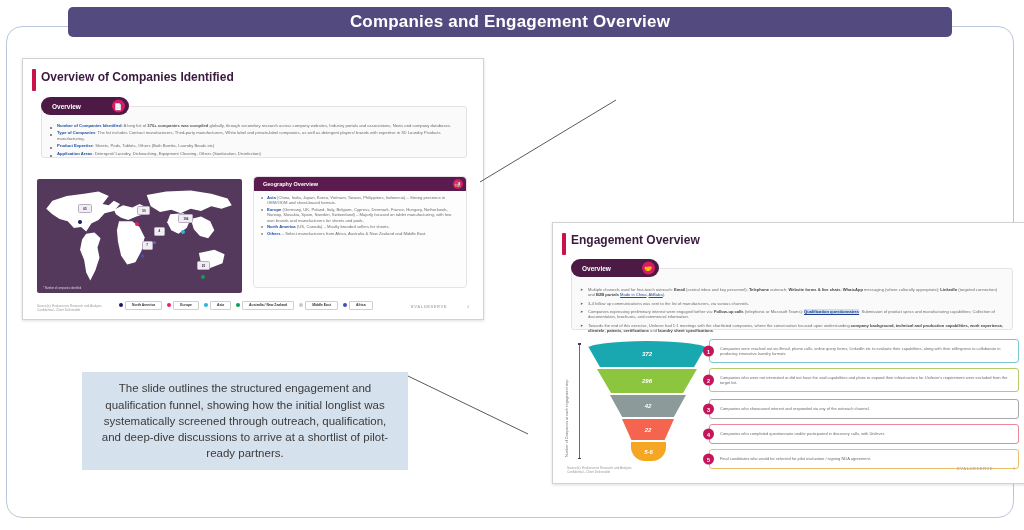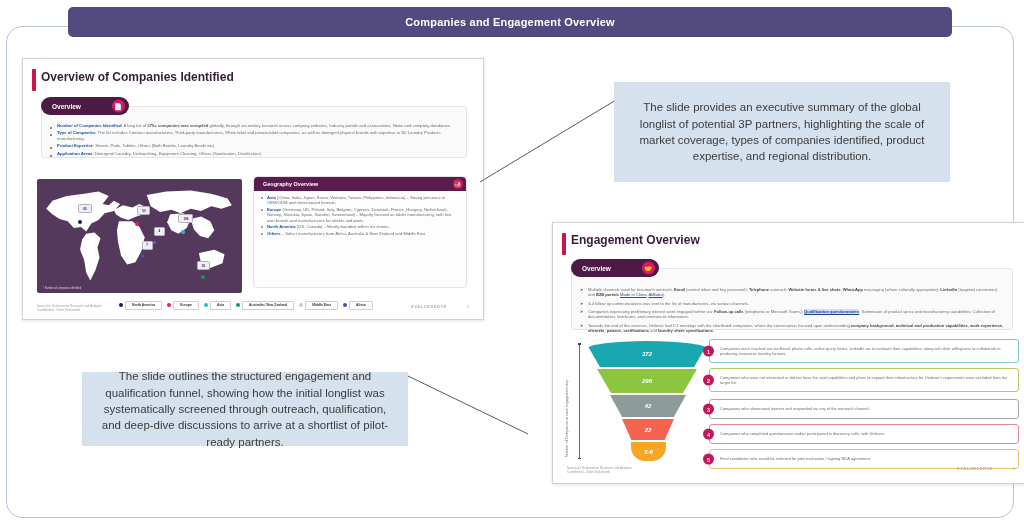--- a/index.html
+++ b/index.html
@@ -21,21 +21,21 @@
   }
 
   
   .banner{
     position:absolute;left:68px;top:7px;width:884px;height:30px;
     background:#534b80;border-radius:5px;
     display:flex;align-items:center;justify-content:center;
     z-index:5;
   }
   .banner-title{
-    color:#ffffff;font-size:11px;font-weight:bold;letter-spacing:.2px;
+    color:#ffffff;font-size:17px;font-weight:bold;letter-spacing:.2px;
     font-family:"Liberation Sans", sans-serif;
   }
 
   
   .slide{
     position:absolute;background:#ffffff;
     border:1px solid #d2d2d2;
     box-shadow:0 1px 3px rgba(0,0,0,.13);
     box-sizing:border-box;overflow:hidden;
   }
@@ -406,24 +406,21 @@
       <div>Source(s): Evalueserve Research and Analysis</div>
       <div>Confidential - Client Deliverable</div>
     </div>
     <div class="brand" style="left:404px;top:243px;">EVALUESERVE</div>
     <div class="pageno" style="left:460px;top:243px;">5</div>
   </div>
 
   <svg class="connector" style="left:478px;top:96px;width:140px;height:88px;" viewBox="0 0 140 88">
     <line x1="2" y1="86" x2="138" y2="4" stroke="#5a5a5a" stroke-width="1"></line>
   </svg>
-  <div class="callout" style="left:614px;top:82px;width:336px;height:100px;">
-    <p>The slide provides an executive summary of the global longlist of potential 3P partners, highlighting the scale of market coverage, types of companies identified, product expertise, and regional distribution.</p>
-  </div>
 
   <svg class="connector" style="left:406px;top:372px;width:124px;height:64px;" viewBox="0 0 124 64">
     <line x1="2" y1="4" x2="122" y2="62" stroke="#5a5a5a" stroke-width="1"></line>
   </svg>
-  <div class="callout" style="left:82px;top:372px;width:326px;height:74px;">
+  <div class="callout" style="left:82px;top:372px;width:326px;height:98px;">
     <p>The slide outlines the structured engagement and qualification funnel, showing how the initial longlist was systematically screened through outreach, qualification, and deep-dive discussions to arrive at a shortlist of pilot-ready partners.</p>
   </div>
 
 </div>
 
 </body></html>

